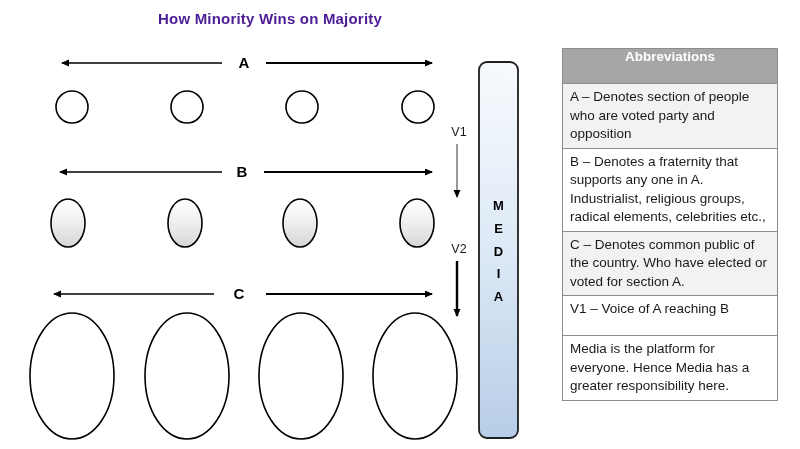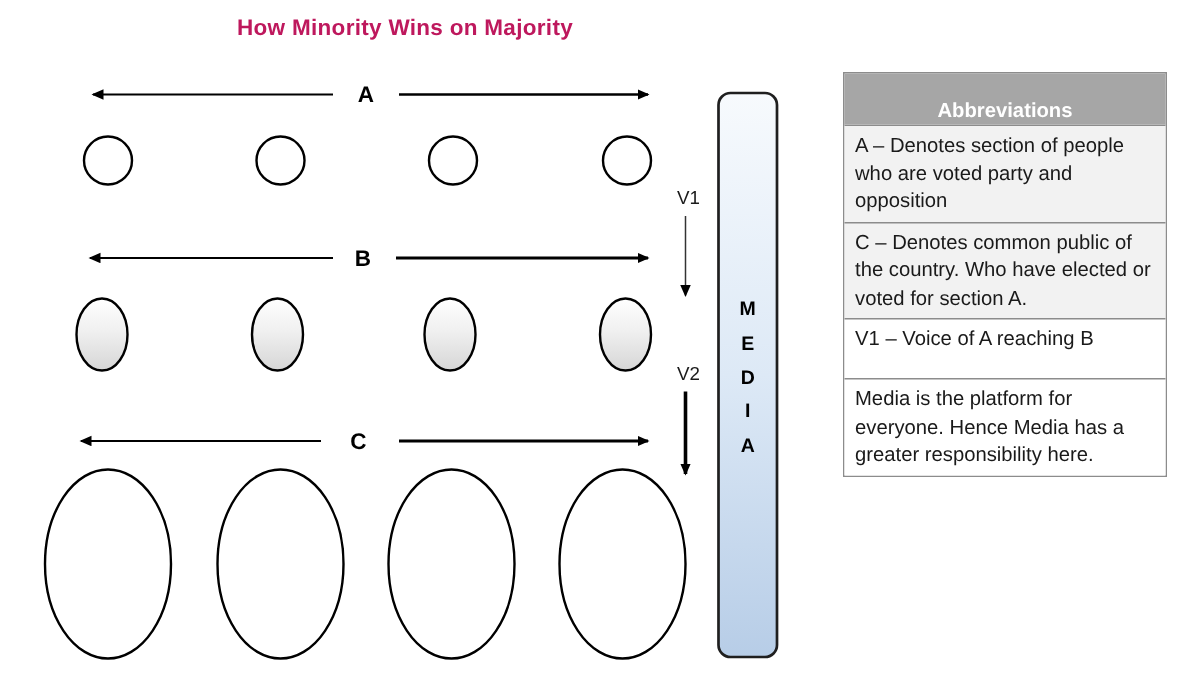--- a/index.html
+++ b/index.html
@@ -2,33 +2,33 @@
 <html><head>
 <meta charset="utf-8">
 <style>
   html,body{margin:0;padding:0;background:#ffffff;}
   .stage{
     position:relative;width:800px;height:449px;background:#ffffff;overflow:hidden;
     font-family:"Liberation Sans",sans-serif;
   }
   .title{
     position:absolute;top:10px;left:0;width:540px;text-align:center;
-    font-size:15px;font-weight:bold;color:#be185d;letter-spacing:.2px;
+    font-size:15px;font-weight:bold;color:#4c1d95;letter-spacing:.2px;
   }
   .diagram-svg{position:absolute;top:0;left:0;}
 
   
   .abbr-table{
     position:absolute;left:562px;top:48px;width:216px;
     border:1px solid #8c8c8c;box-sizing:border-box;
     font-size:13.5px;color:#1a1a1a;background:#ffffff;
   }
   .abbr-header{
     background:#a6a6a6;color:#ffffff;font-weight:bold;font-size:13.5px;
-    text-align:center;padding:17px 4px 8px 4px;box-sizing:border-box;height:34px;
+    text-align:center;padding:0 4px 8px 4px;box-sizing:border-box;height:34px;
   }
   .abbr-row{
     padding:4px 6px 4px 7px;line-height:18.5px;box-sizing:border-box;
     border-top:1px solid #8c8c8c;background:#ffffff;
   }
   .abbr-row.shade{background:#f2f2f2;}
   .abbr-row.r-a{min-height:58px;}
   .abbr-row.r-b{min-height:80px;}
   .abbr-row.r-c{min-height:60px;}
   .abbr-row.r-v1{min-height:40px;}
@@ -96,18 +96,19 @@
     <text x="498.5" y="210" text-anchor="middle" font-size="13" font-weight="bold" fill="#000000">M</text>
     <text x="498.5" y="233" text-anchor="middle" font-size="13" font-weight="bold" fill="#000000">E</text>
     <text x="498.5" y="256" text-anchor="middle" font-size="13" font-weight="bold" fill="#000000">D</text>
     <text x="498.5" y="278" text-anchor="middle" font-size="13" font-weight="bold" fill="#000000">I</text>
     <text x="498.5" y="301" text-anchor="middle" font-size="13" font-weight="bold" fill="#000000">A</text>
   </svg>
 
   <div class="abbr-table">
     <div class="abbr-header">Abbreviations</div>
     <div class="abbr-row shade r-a">A – Denotes section of people who are voted party and opposition</div>
+    <div class="abbr-row r-b">B – Denotes a fraternity that supports any one in A. Industrialist, religious groups, radical elements, celebrities etc.,</div>
     <div class="abbr-row shade r-c">C – Denotes common public of the country. Who have elected or voted for section A.</div>
     <div class="abbr-row r-v1">V1 – Voice of A reaching B</div>
     <div class="abbr-row r-media">Media is the platform for everyone. Hence Media has a greater responsibility here.</div>
   </div>
 
 </div>
 
 </body></html>

